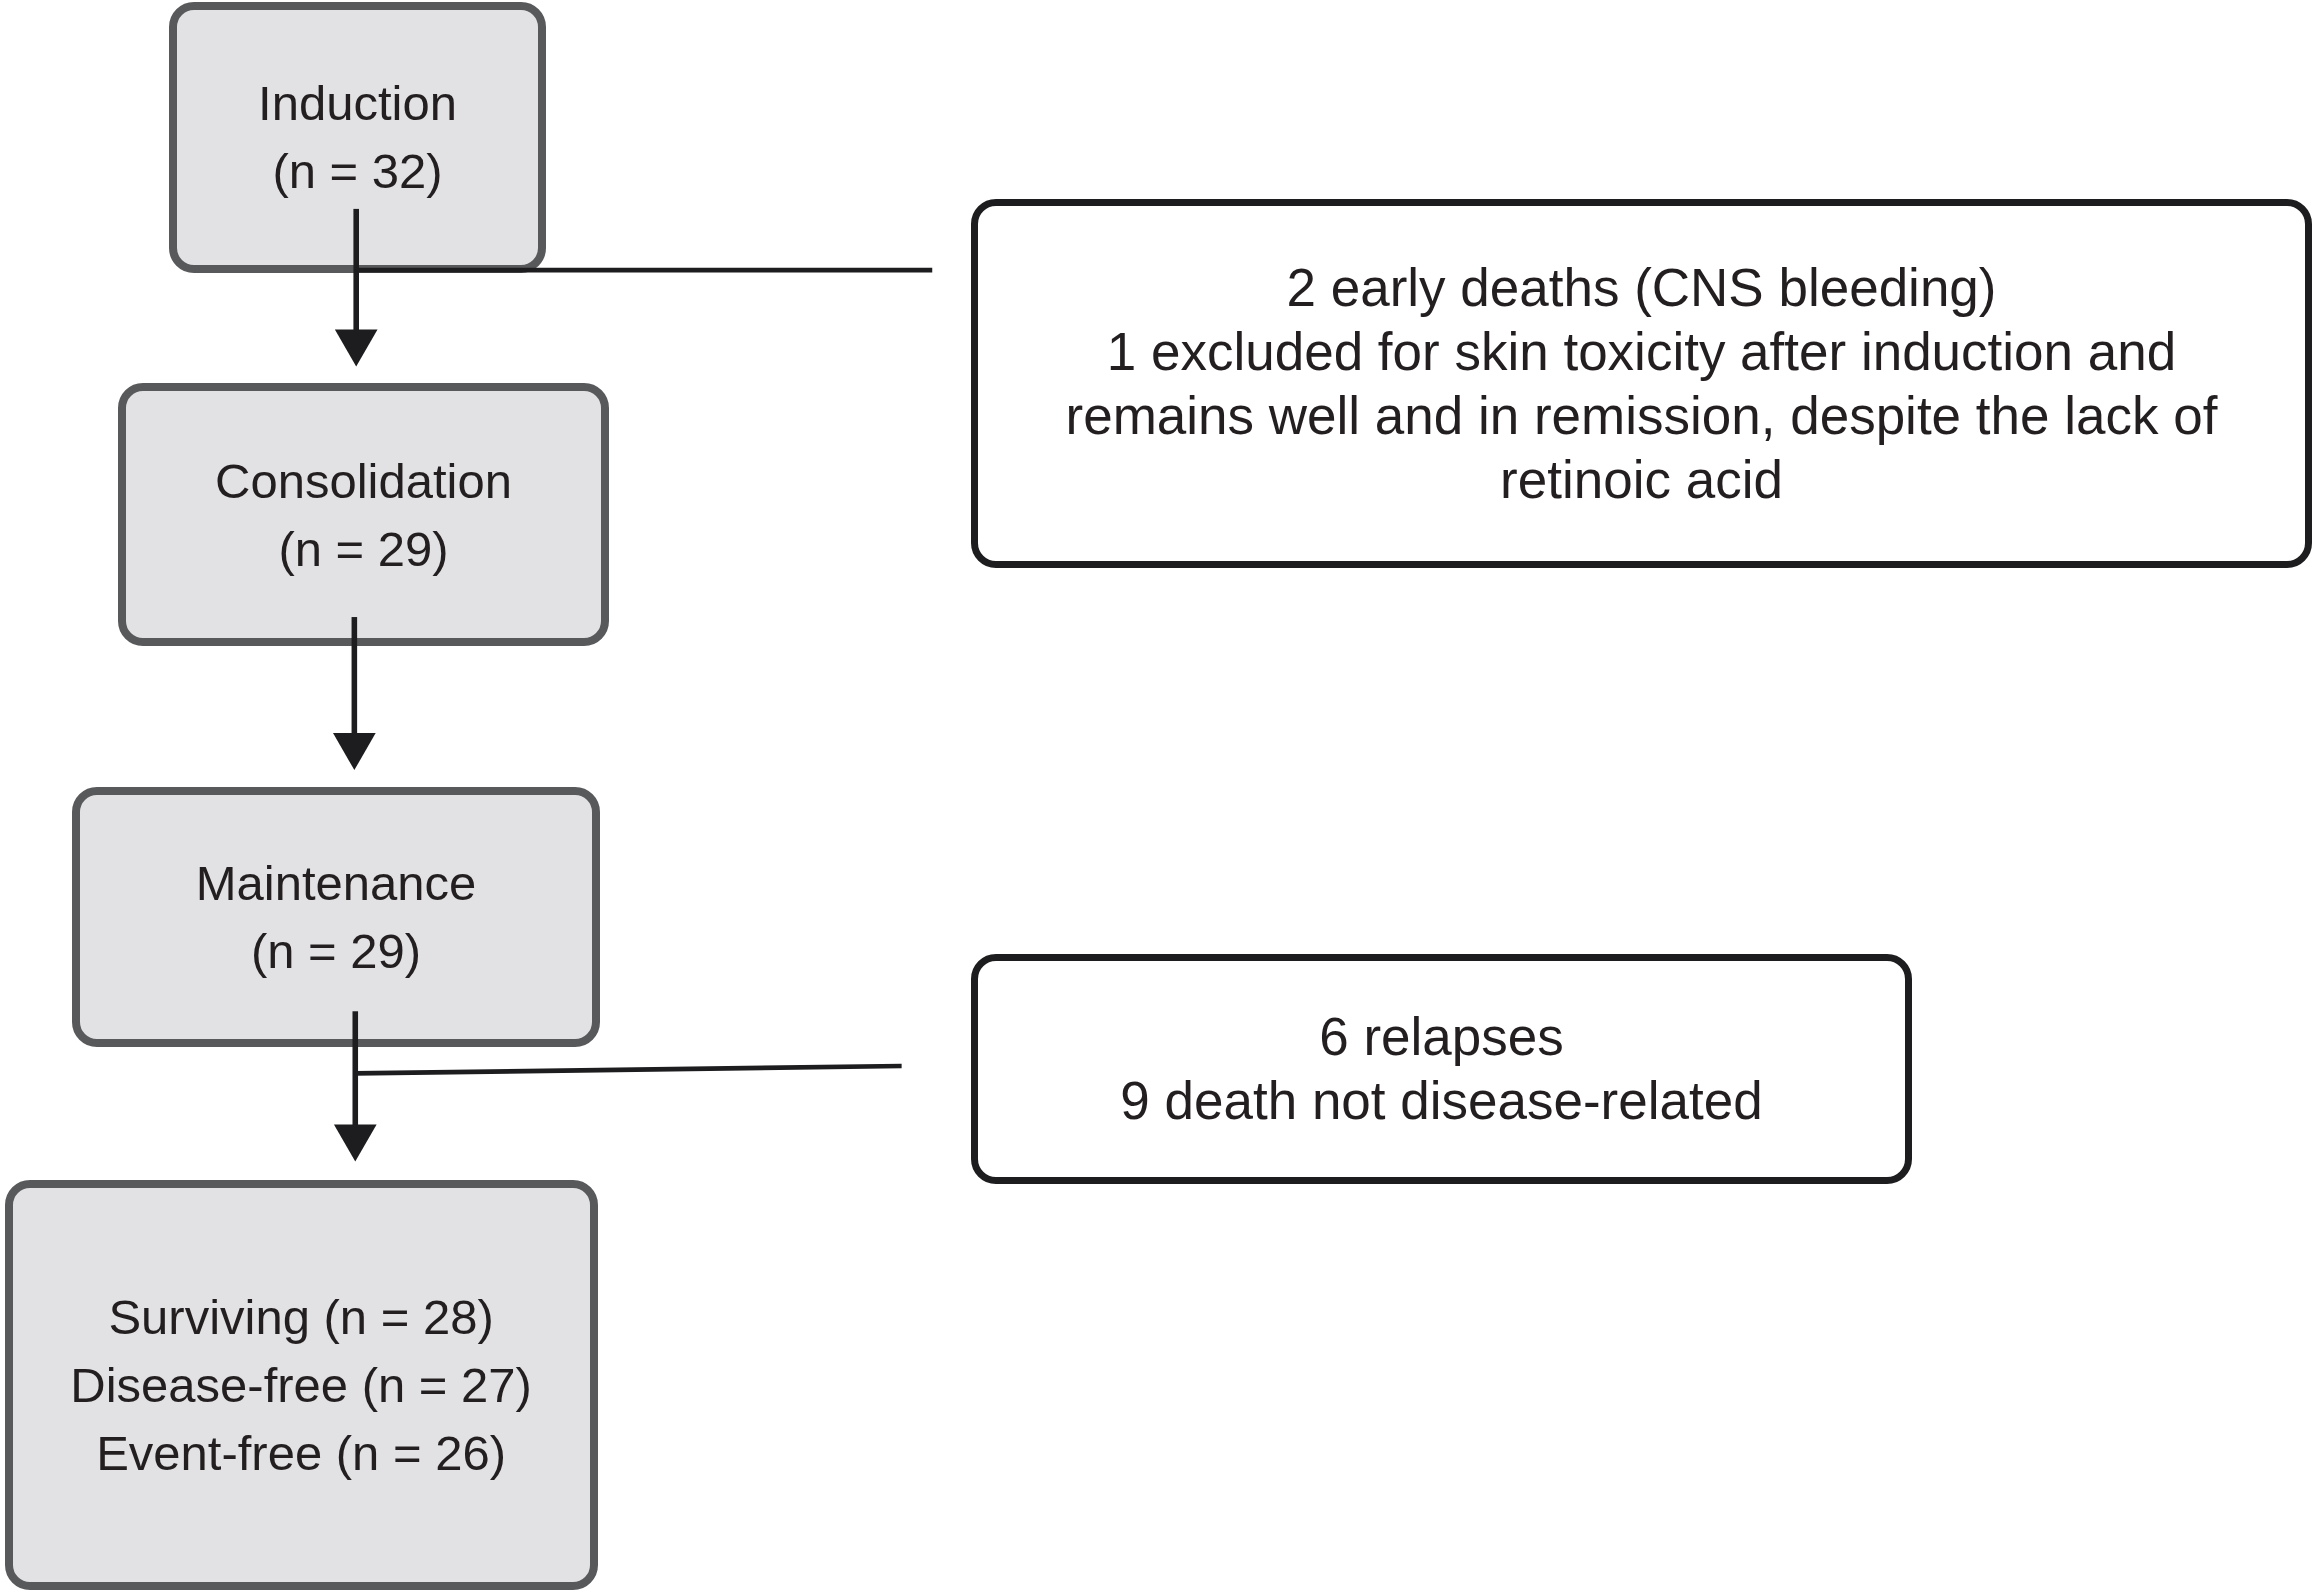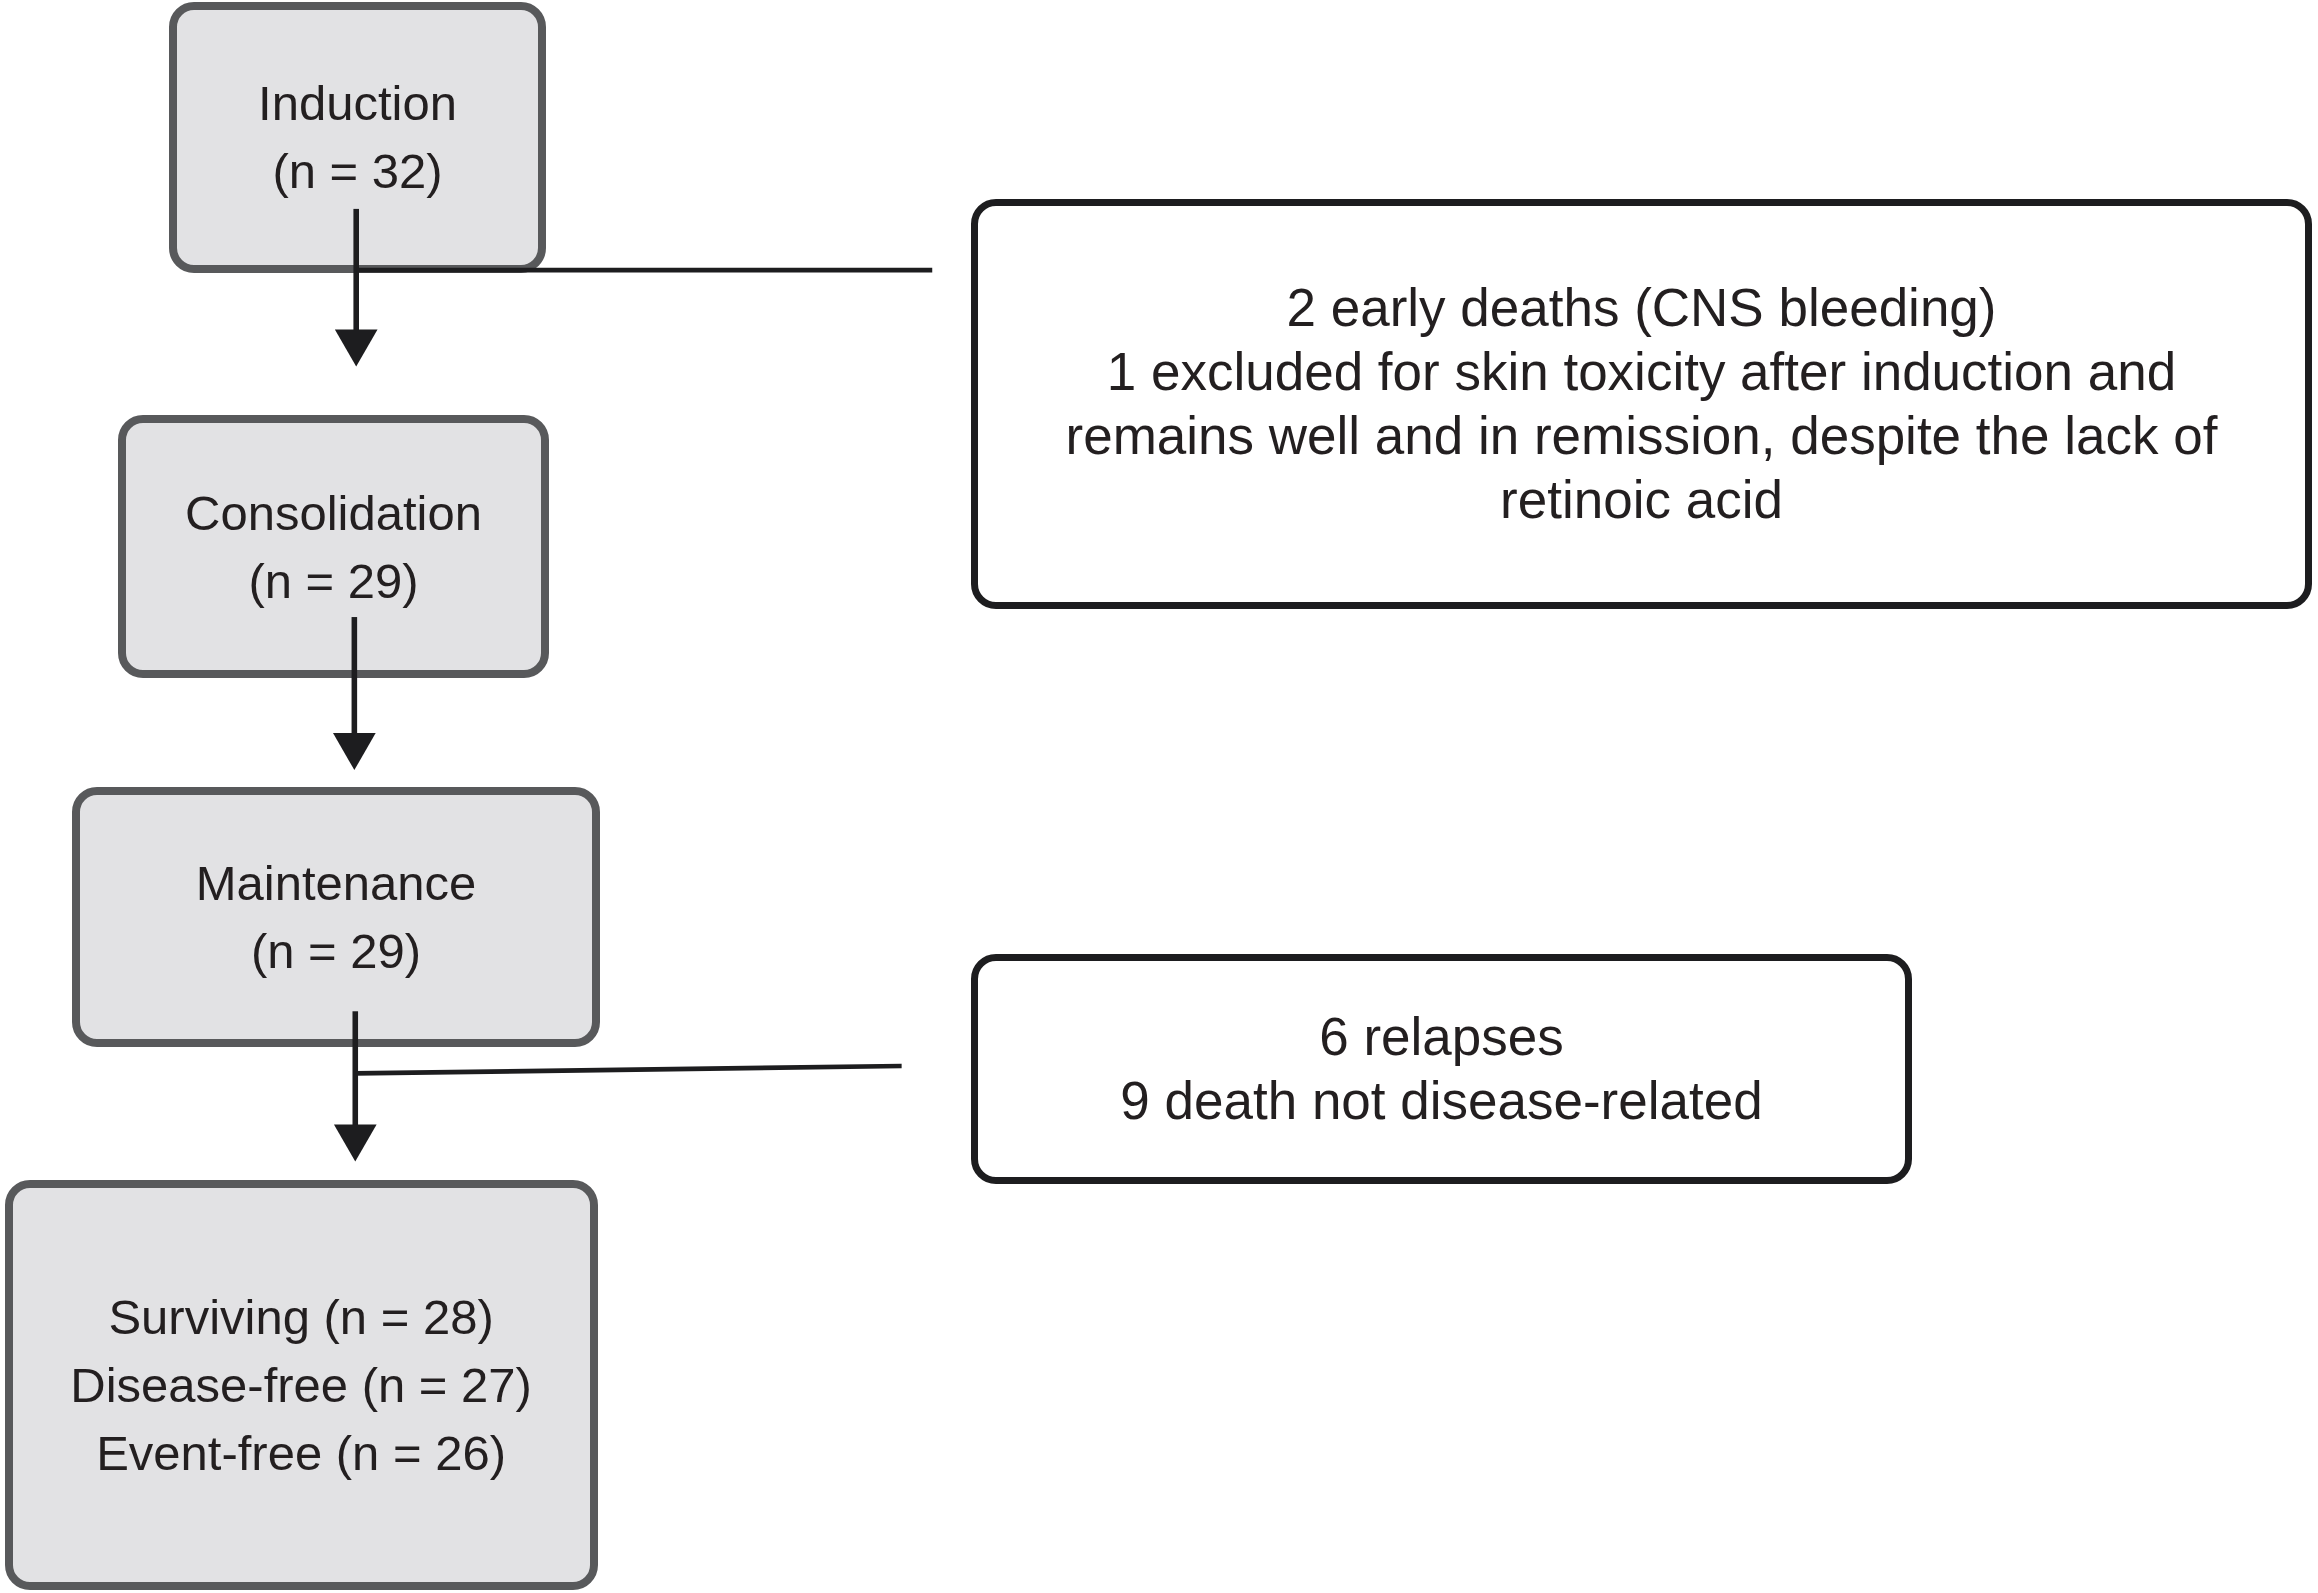--- a/index.html
+++ b/index.html
@@ -47,24 +47,24 @@
     font-size:49px;
     line-height:68px;
     white-space:nowrap;
   }
   .note .line{
     font-size:53px;
     line-height:64px;
     white-space:nowrap;
   }
   #box-induction    {left:169px; top:1.9px;    width:377px;  height:271px;}
-  #box-consolidation{left:118px; top:383px;  width:431px;  height:263px;margin-top:32px;}
+  #box-consolidation{left:118px; top:383px;  width:491px;  height:263px;}
   #box-maintenance  {left:72px;  top:787px;  width:528px;  height:260px;}
   #box-outcome      {left:4.6px;   top:1180px; width:593px;  height:410px;}
-  #note-induction   {left:971px;top:199px;  width:1341px; height:410px;}
+  #note-induction   {left:971px;top:199px;  width:1341px; height:369px;}
   #note-maintenance {left:971px;top:954px; width:941px; height:230px;}
   #connector-layer{
     position:absolute;
     left:0; top:0;
     width:2319px;
     height:1594px;
     pointer-events:none;
   }
   #connector-layer .stroke{
     stroke:var(--connector,#1d1d1f);

